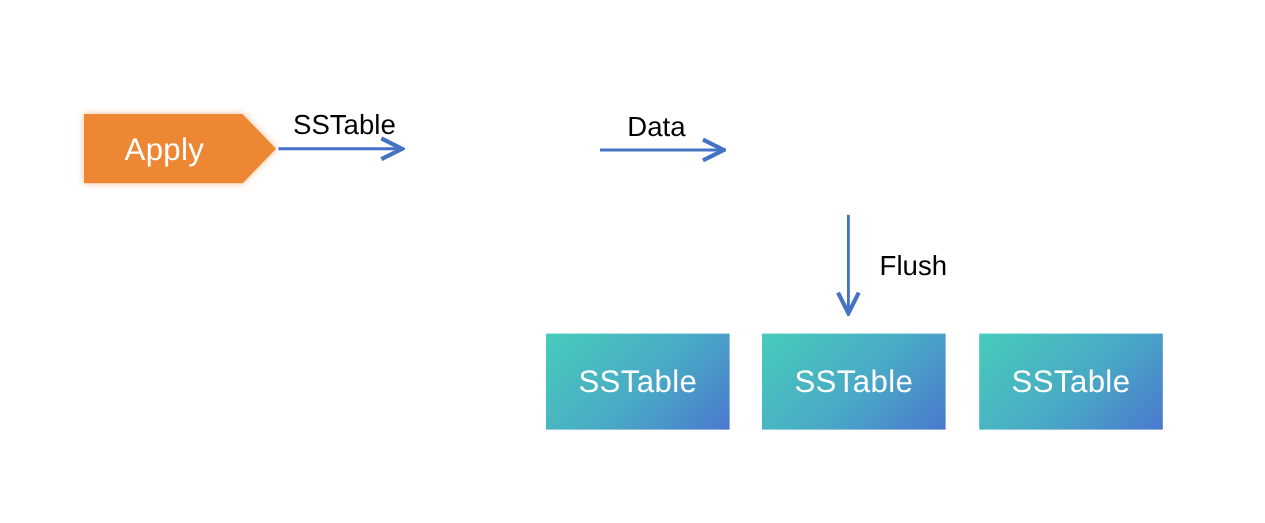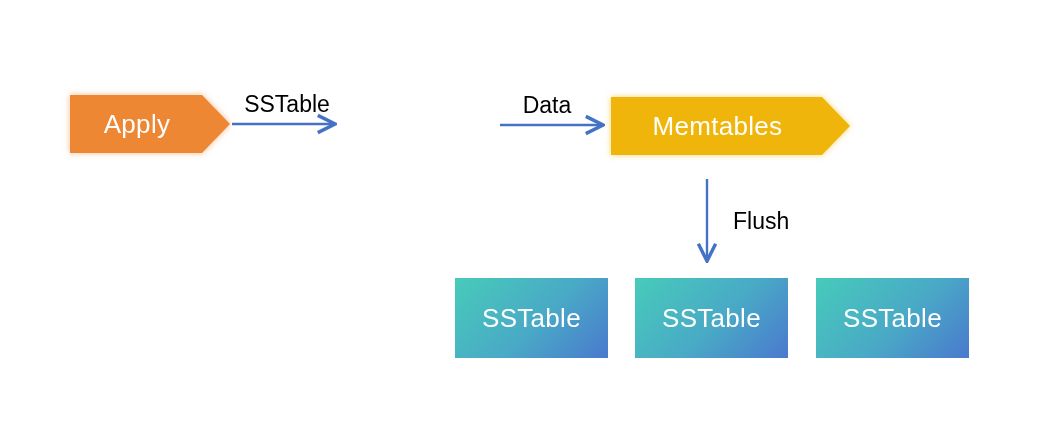--- a/index.html
+++ b/index.html
@@ -91,25 +91,20 @@
     <line class="arrow-line" x1="707" y1="179" x2="707" y2="260" marker-end="url(#openArrow)" stroke="#4472C4"></line>
   </svg>
 
   <div class="pentagon-wrap wrap-data">
     <div class="pentagon fill-data">
       <span>Apply</span>
     </div>
   </div>
 
 
-  <div class="pentagon-wrap wrap-memtables">
-    <div class="pentagon fill-memtables">
-      <span>Memtables</span>
-    </div>
-  </div>
 
   <div class="edge-label label-persist">SSTable</div>
   <div class="edge-label label-apply">Data</div>
   <div class="edge-label label-flush">Flush</div>
 
   <div class="sstable sstable-1">
     <span>SSTable</span>
   </div>
   <div class="sstable sstable-2">
     <span>SSTable</span>

